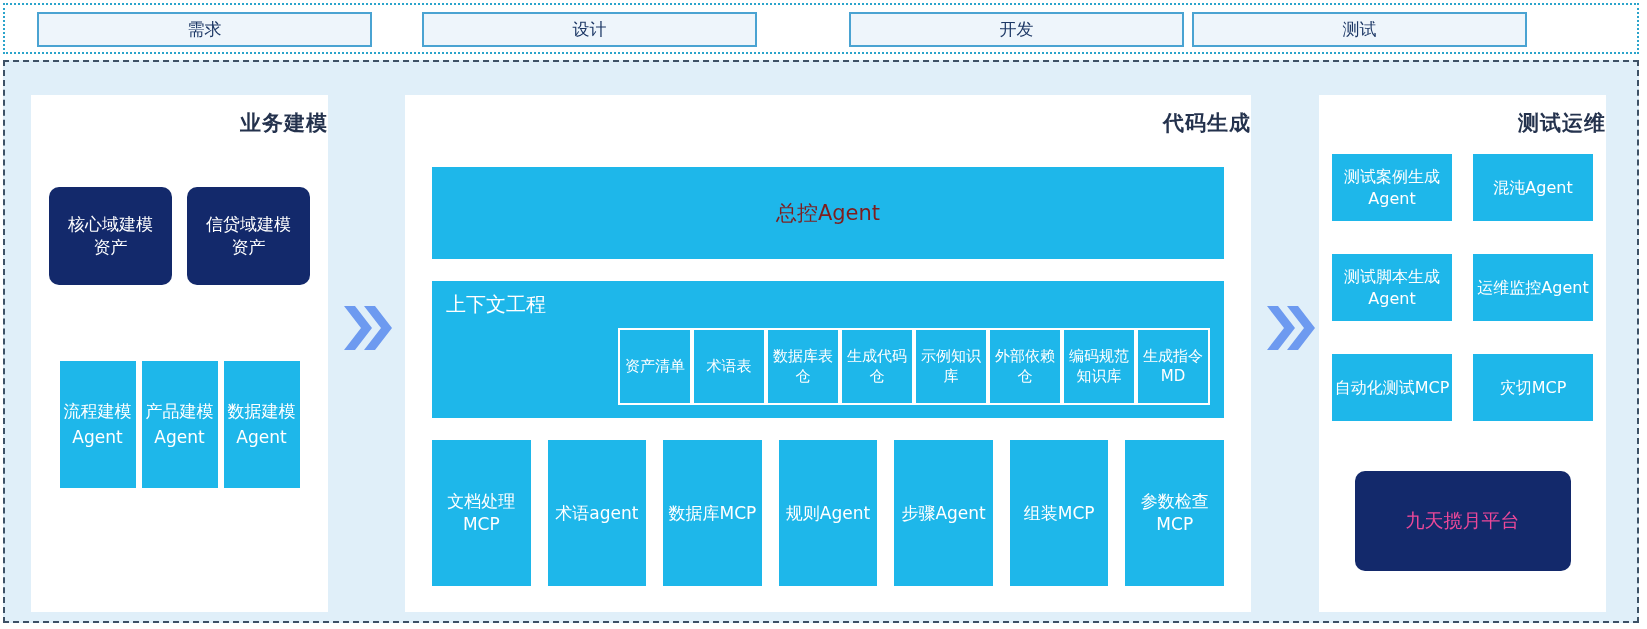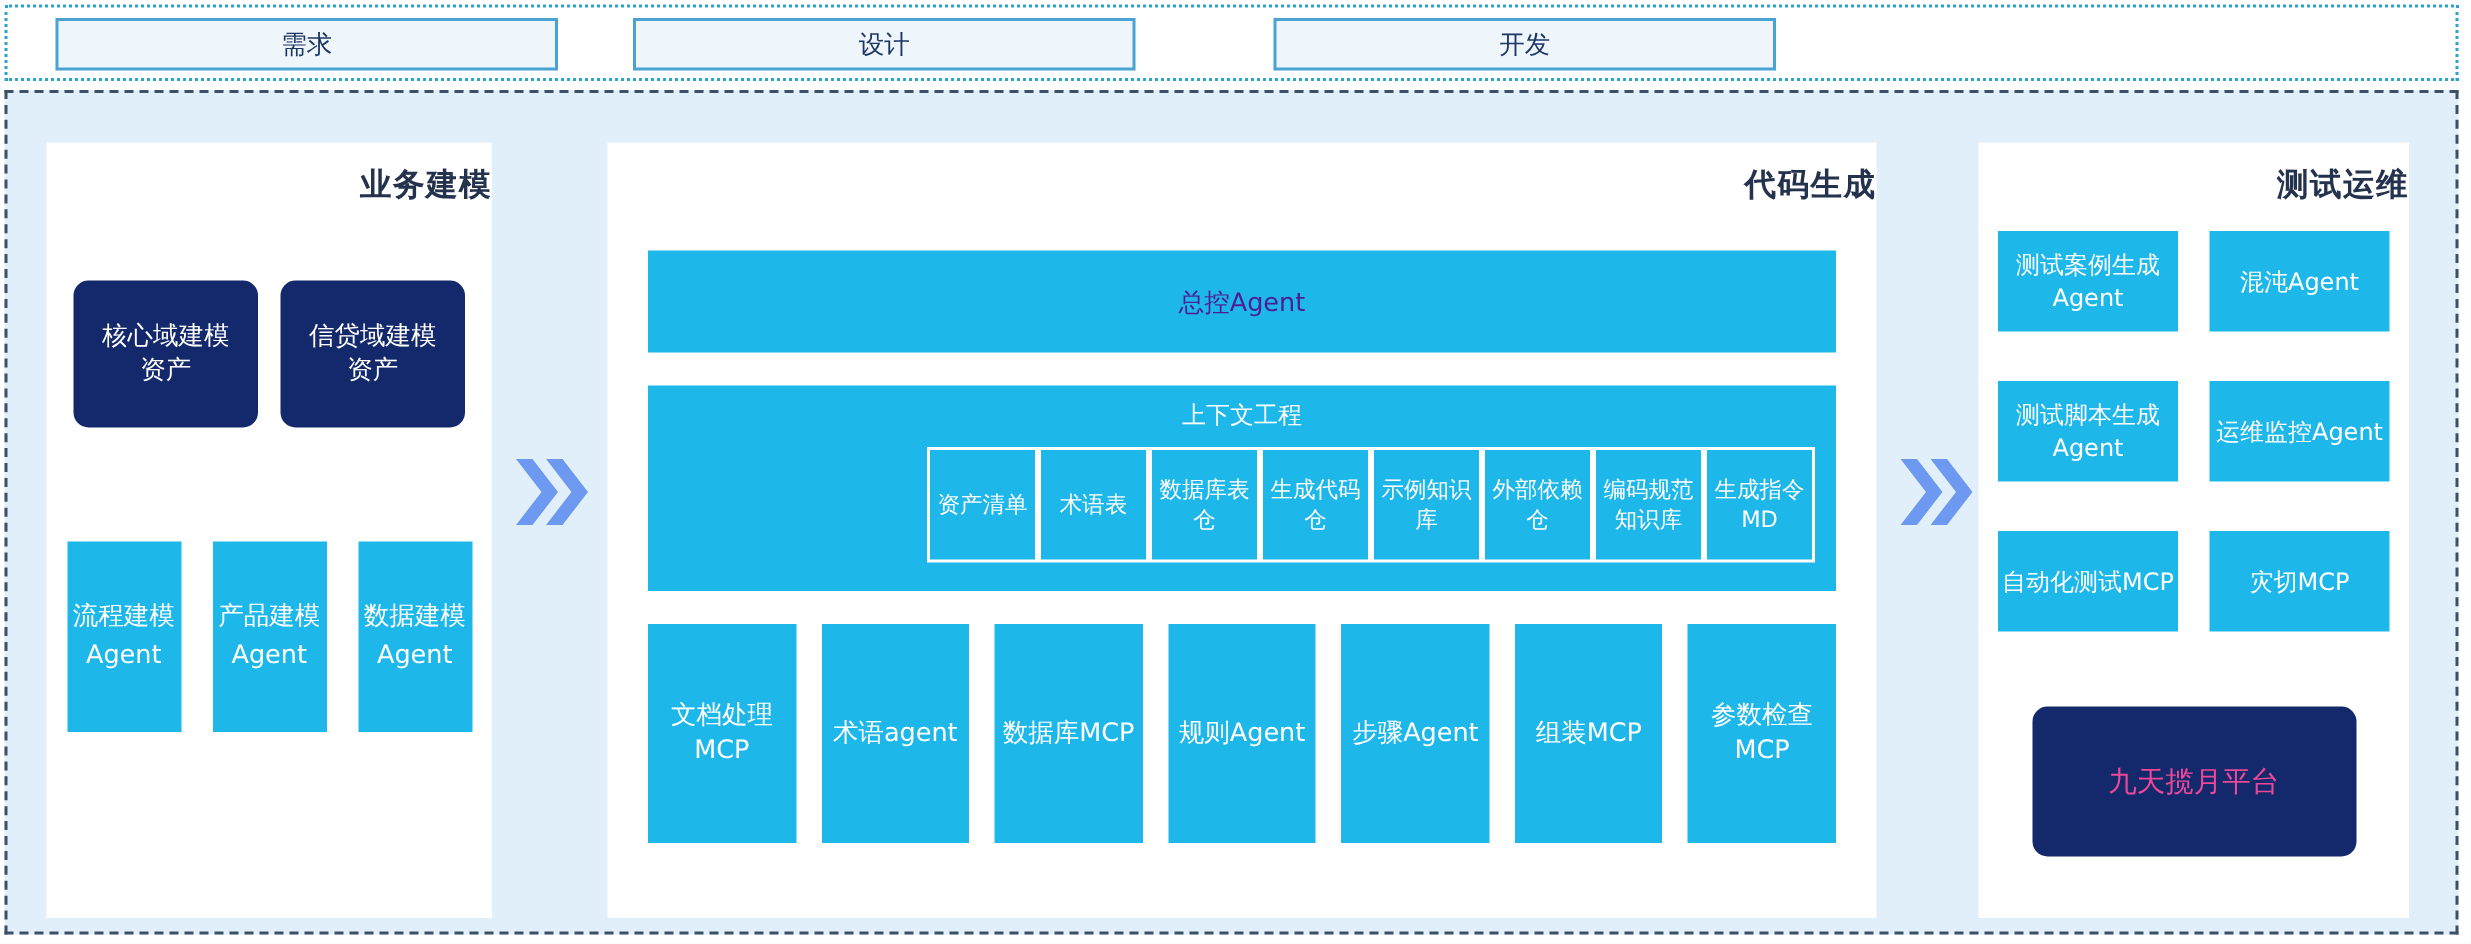--- a/index.html
+++ b/index.html
@@ -25,30 +25,30 @@
   .panel-testops  { left:1314px; width:287px; }
   .panel-title { margin-top:14px; text-align:right; font-size:21px;
     font-weight:bold; color:#24324d; letter-spacing:1px; }
 
   .flexc { display:flex; align-items:center; justify-content:center; text-align:center; }
 
   
   .asset-row { display:flex; justify-content:center; gap:15px; margin-top:50px; }
   .asset-box { width:123px; height:98px; background:#13296b; border-radius:10px;
     color:#fff; font-size:17px; line-height:1.35; padding:13px; }
-  .modeling-row { display:flex; justify-content:center; gap:21px; margin-top:76px; }
+  .modeling-row { display:flex; justify-content:center; gap:6px; margin-top:76px; }
   .modeling-box { width:76px; height:127px; background:#1eb7ea; color:#fff;
     font-size:17px; line-height:1.5; }
 
   
-  .master-bar { margin:30px 27px 0; height:68px; background:#1eb7ea;
-    color:#4c1d95; font-size:17px; }
+  .master-bar { margin:30px 27px 0; height:92px; background:#1eb7ea;
+    color:#7f1d1d; font-size:21px; }
   .context-box { margin:22px 27px 0; height:137px; background:#1eb7ea;
     padding:10px 14px 0; }
-  .context-title { text-align:center; color:#fff; font-size:16px; }
+  .context-title { color:#fff; font-size:20px; }
   .context-row { display:flex; justify-content:flex-end; margin-top:10px; }
   .context-item { width:74px; height:77px; border:2px solid #ffffff;
     color:#fff; font-size:15px; line-height:1.3; }
   .tools-row { margin:22px 27px 0; display:flex; gap:17px;justify-content:center; }
   .tool-box { flex:1; height:146px; background:#1eb7ea; color:#fff;
     font-size:17px; line-height:1.35; }
 
   
   .testops-grid { display:grid; grid-template-columns:120px 120px;
     justify-content:center; column-gap:21px; row-gap:33px; margin-top:17px; }
@@ -64,20 +64,21 @@
 </style>
 </head>
 <body>
 
 <div class="stage">
 
   <div class="phase-strip">
     <div class="phase-box phase-0">需求</div>
     <div class="phase-box phase-1">设计</div>
     <div class="phase-box phase-2">开发</div>
+    <div class="phase-box phase-3">测试</div>
   </div>
 
   <div class="main-area">
 
     <div class="panel panel-business">
       <div class="panel-title">业务建模</div>
       <div class="asset-row">
         <div class="asset-box flexc">核心域建模资产</div>
         <div class="asset-box flexc">信贷域建模资产</div>
       </div>

